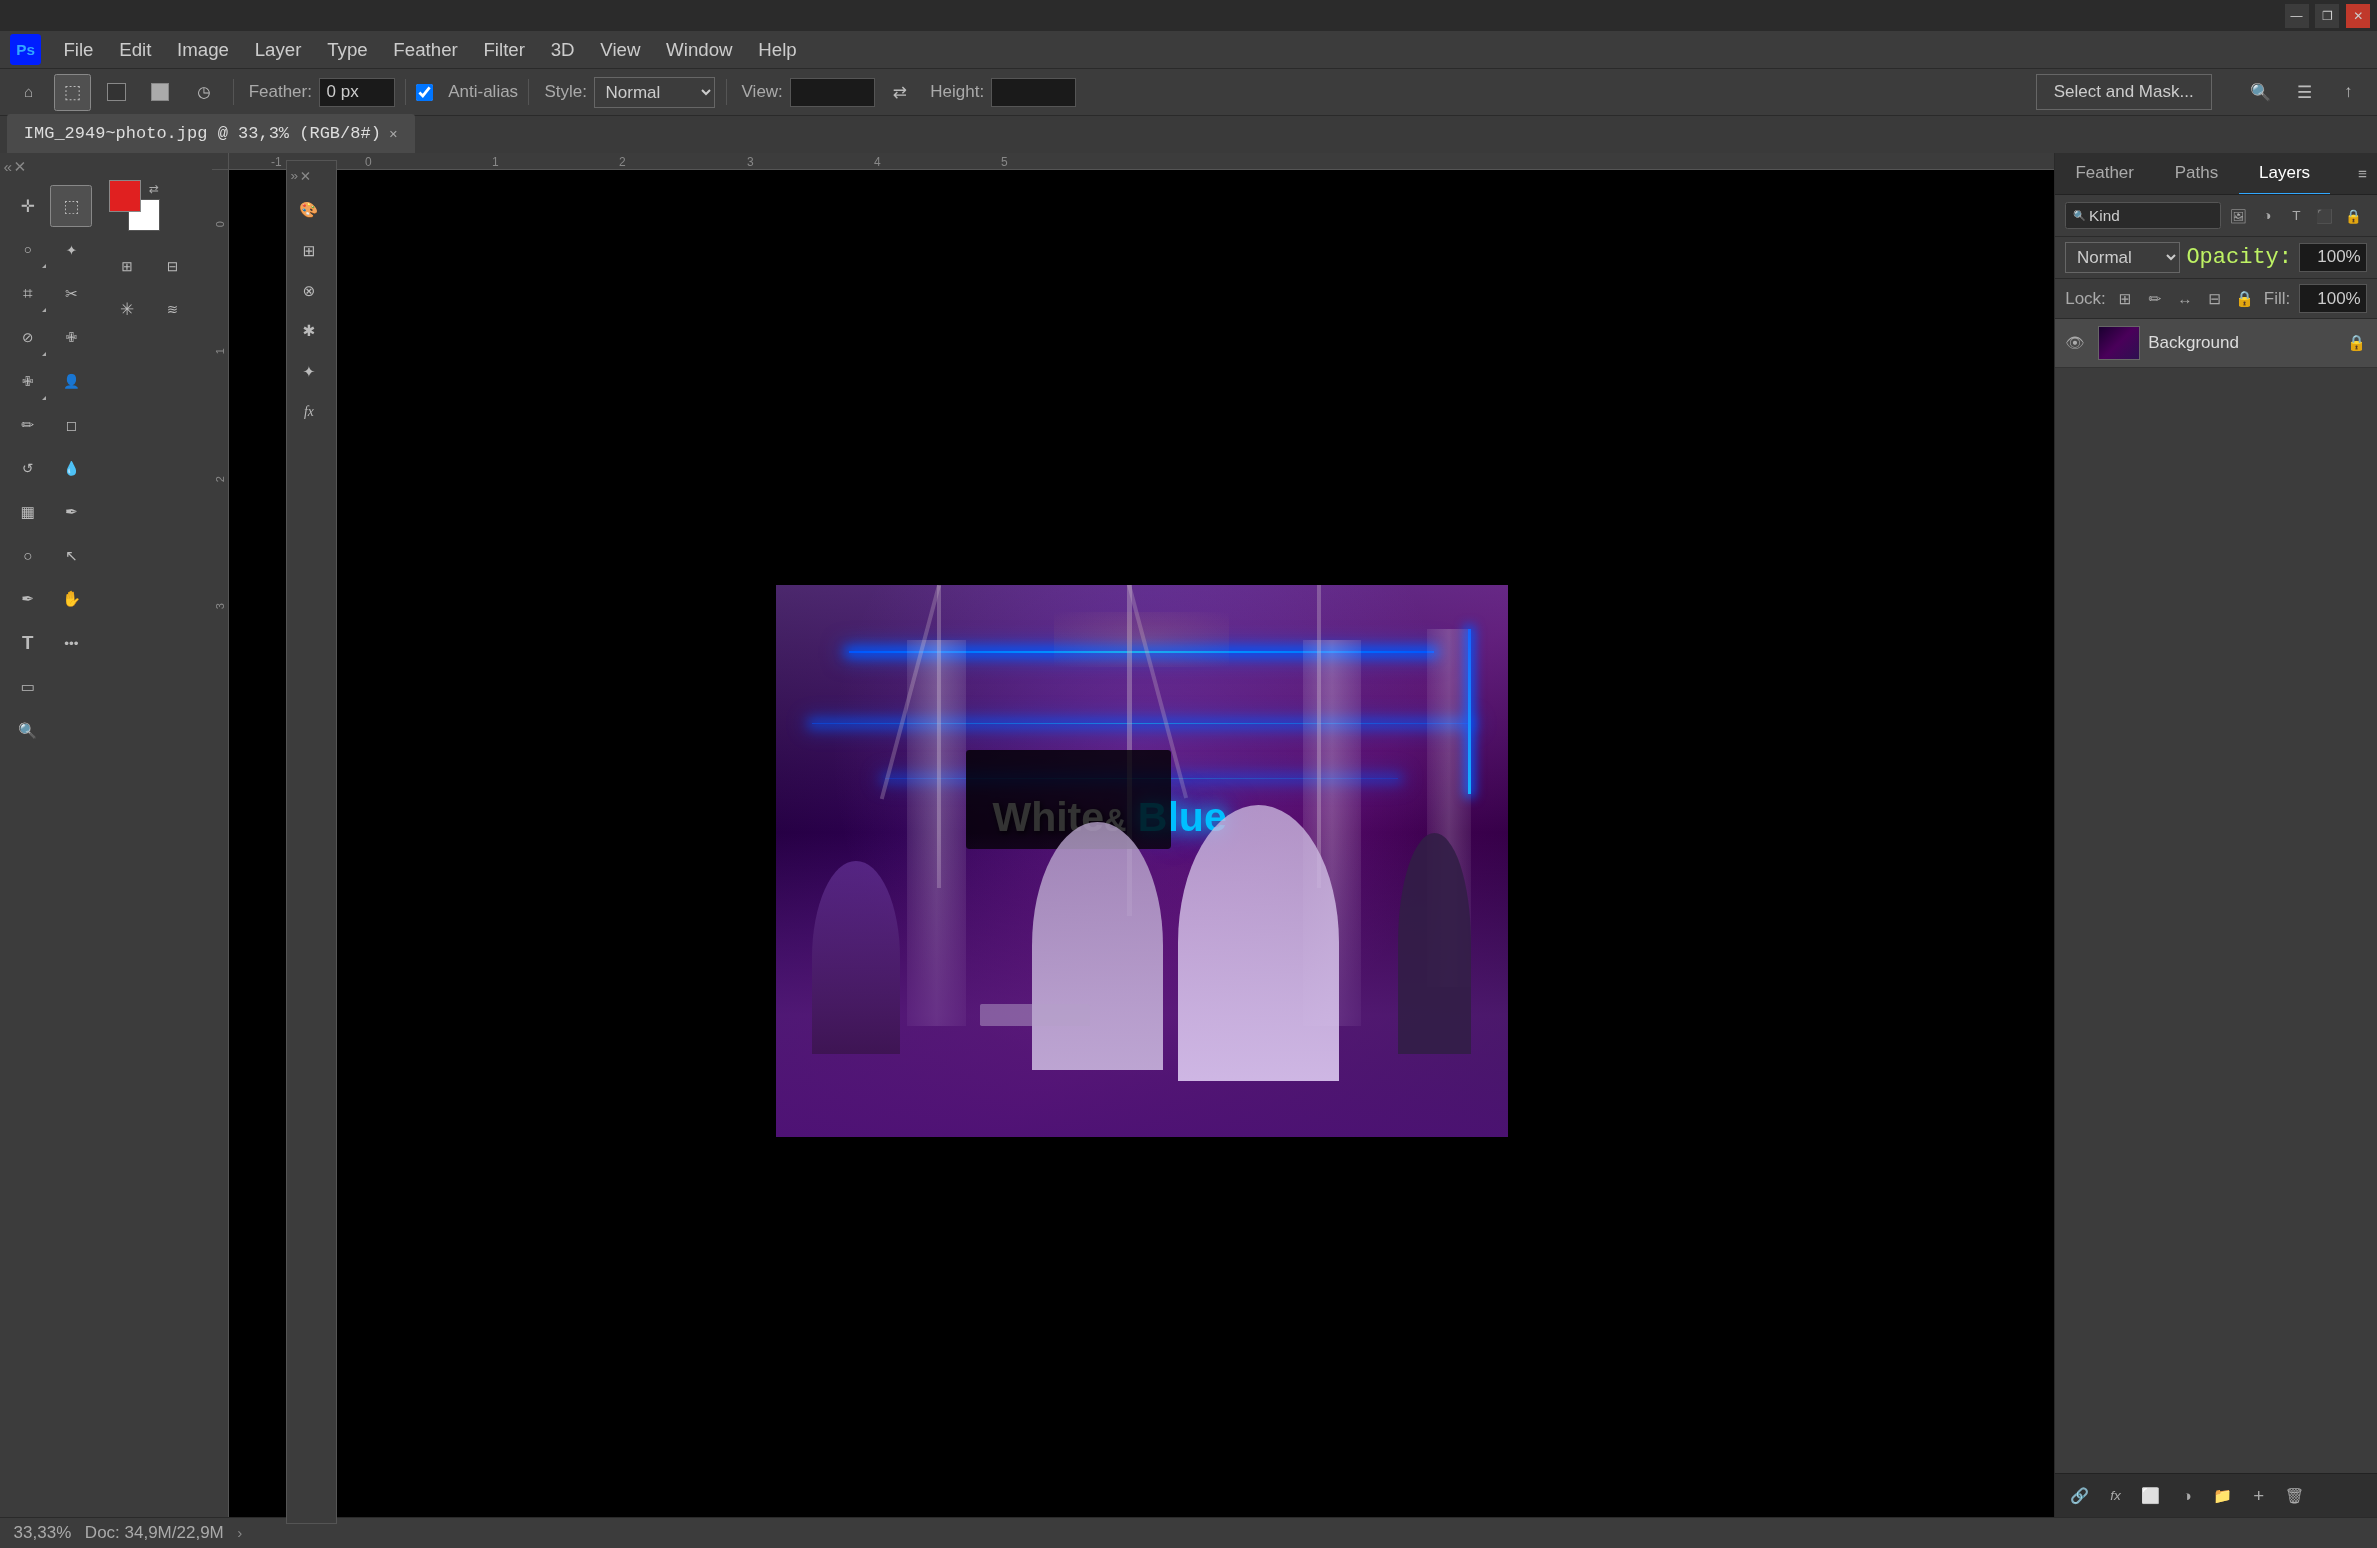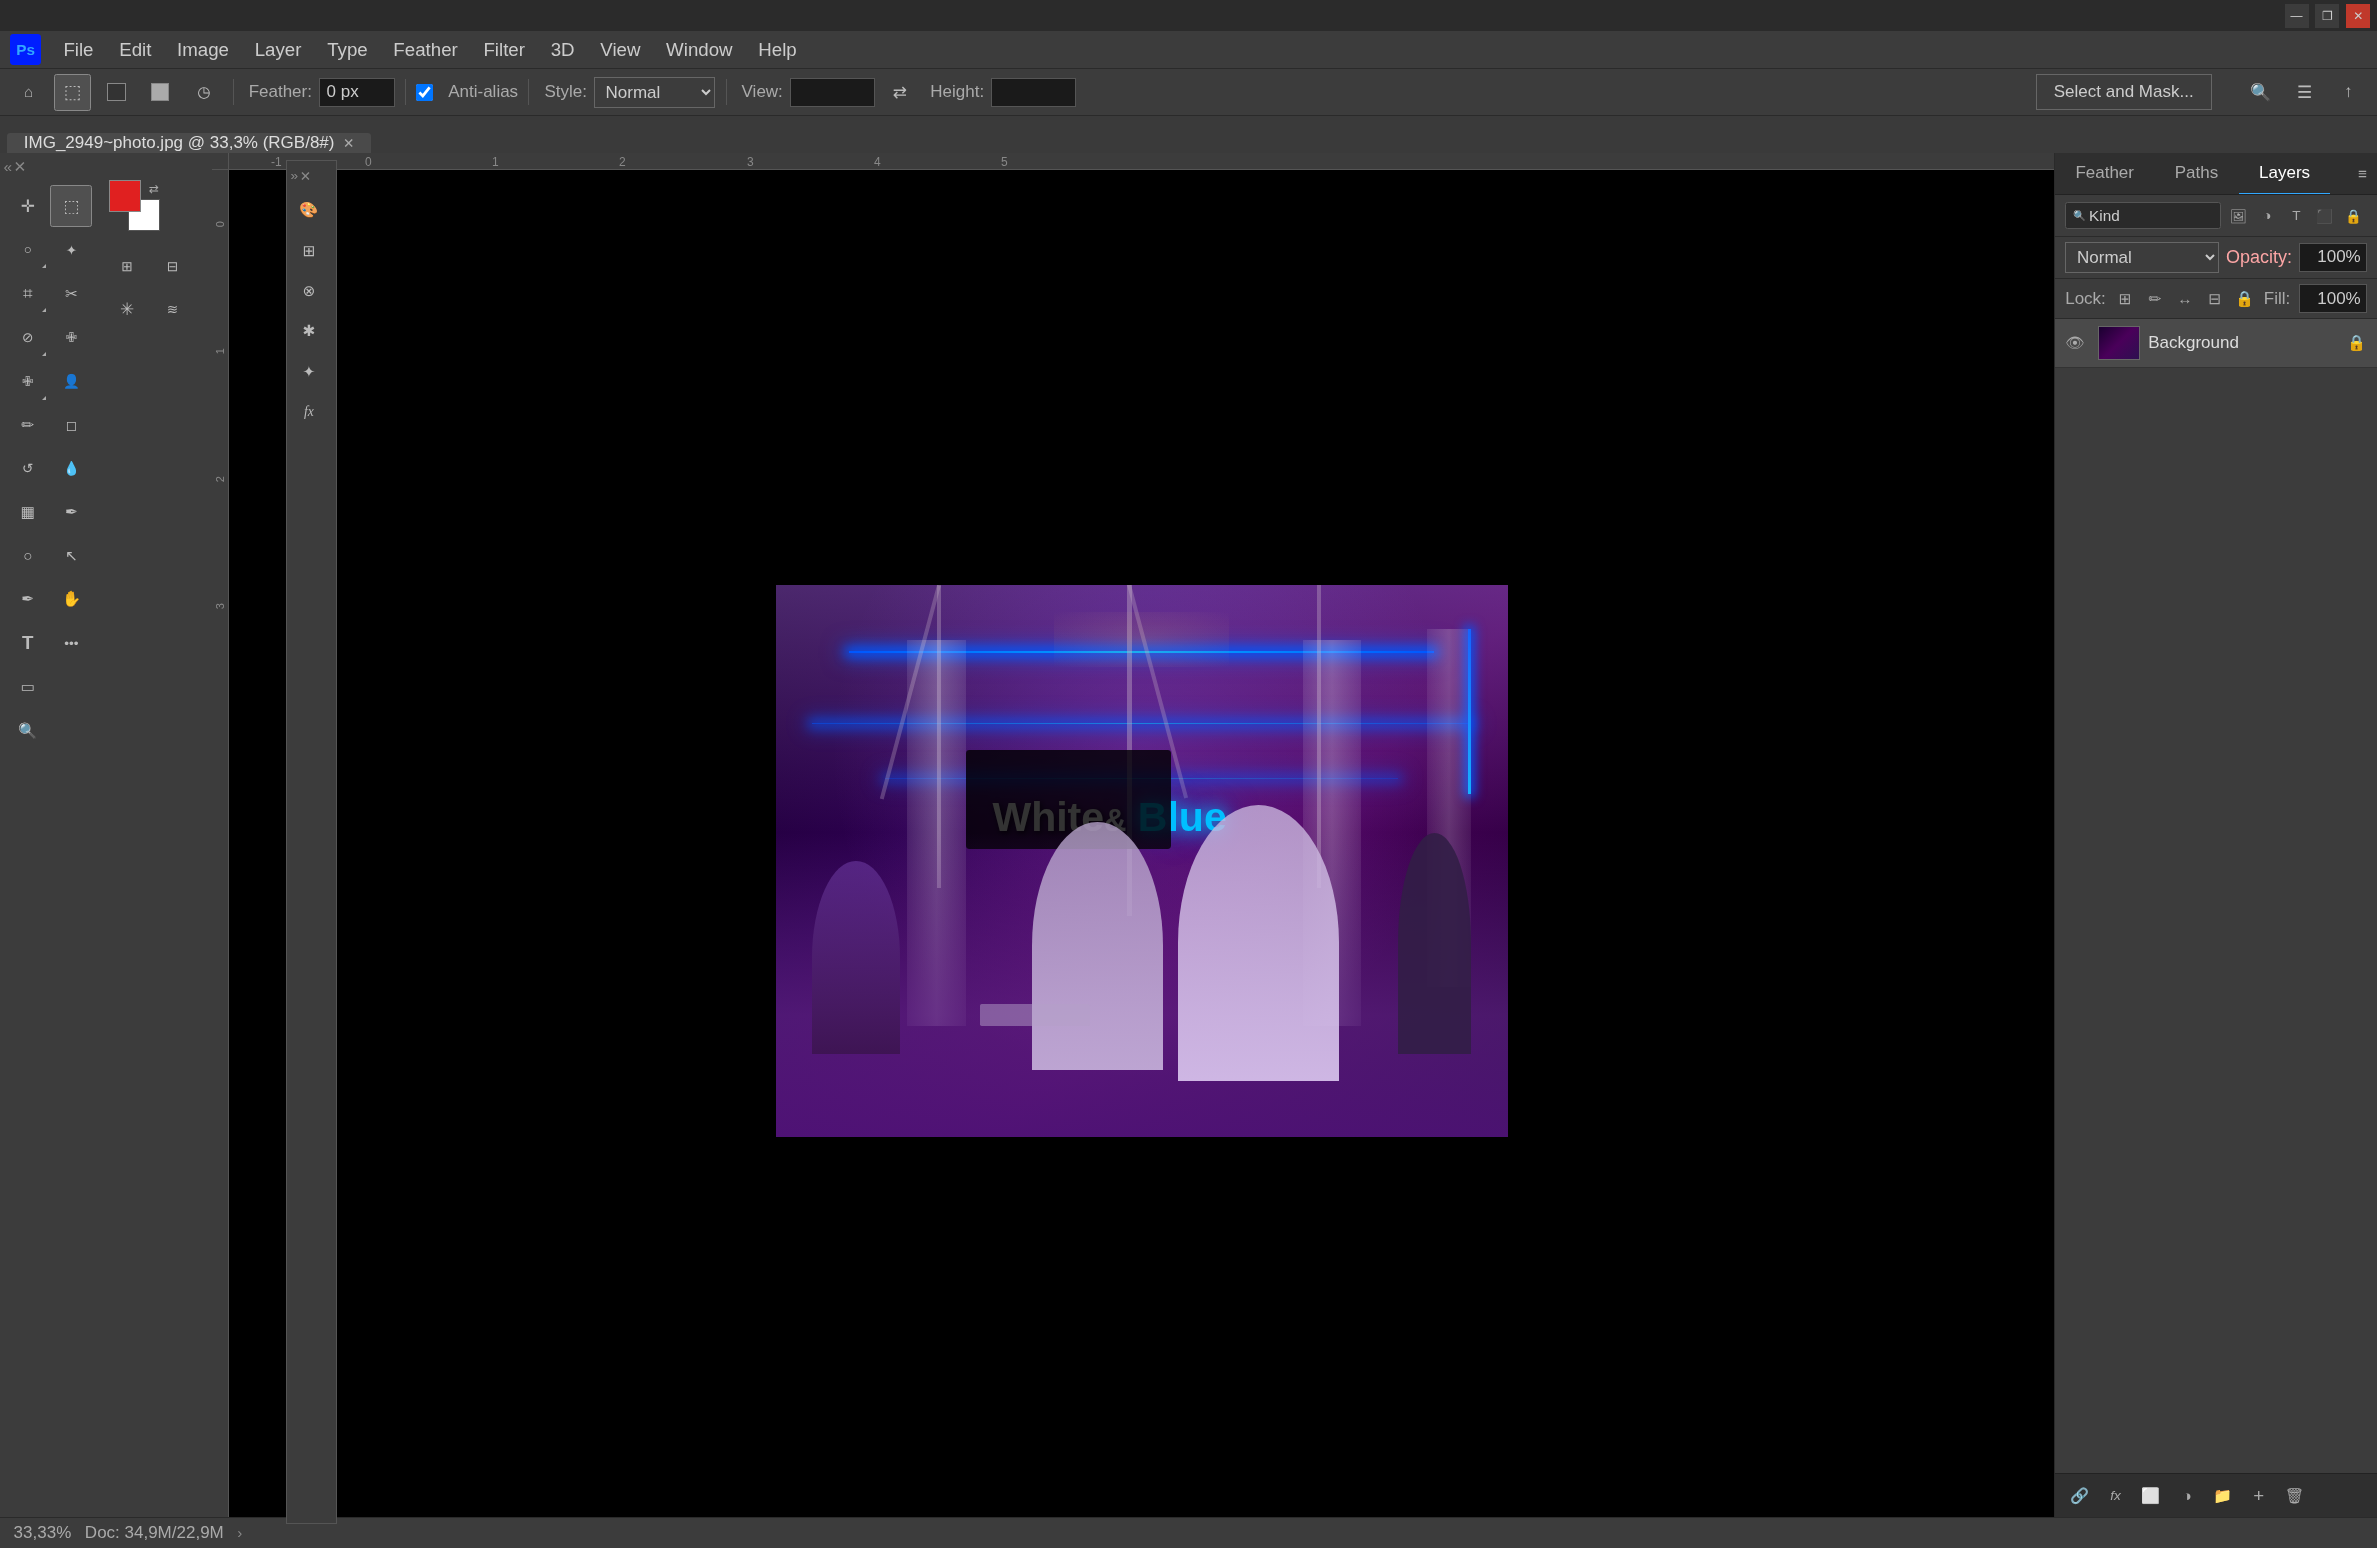--- a/index.html
+++ b/index.html
@@ -116,28 +116,29 @@
     
     #tab-bar {
       background: #3a3a3a;
       height: 37px;
       display: flex;
       align-items: flex-end;
       padding-left: 6.8px;
     }
     .doc-tab {
       background: #4a4a4a;
-      padding: 0 17px;
+      padding: 10px 17px;
       font-size: 17px;
       color: #ddd;
       display: flex;
       align-items: center;
       gap: 8.5px;
       border-radius: 3.4px 3.4px 0 0;
       cursor: pointer;
+      font-family: Liberation Mono, monospace;
     }
     .doc-tab .close-tab {
       font-size: 13.6px; color: #aaa; cursor: pointer;
     }
 
     
     #main-area {
       display: flex;
       height: calc(1548px - 31px - 37px - 48px - 37px - 31px);
     }
@@ -318,21 +319,21 @@
     }
     .blend-select {
       flex: 1;
       background: #3c3c3c;
       border: 0.8px solid #666;
       color: #ccc;
       padding: 3.4px 6.8px;
       height: 31px;
       font-size: 17px;
     }
-    .opacity-label { color: #fca5a5; font-size: 18px; }
+    .opacity-label { color: #bef264; font-size: 22px; font-family: Liberation Mono, monospace; }
     .opacity-input {
       background: #1a1a1a;
       border: 0.8px solid #555;
       color: #ccc;
       width: 68px; height: 29px;
       font-size: 17px;
       padding: 1.7px 5.1px;
       text-align: right;
     }
 

